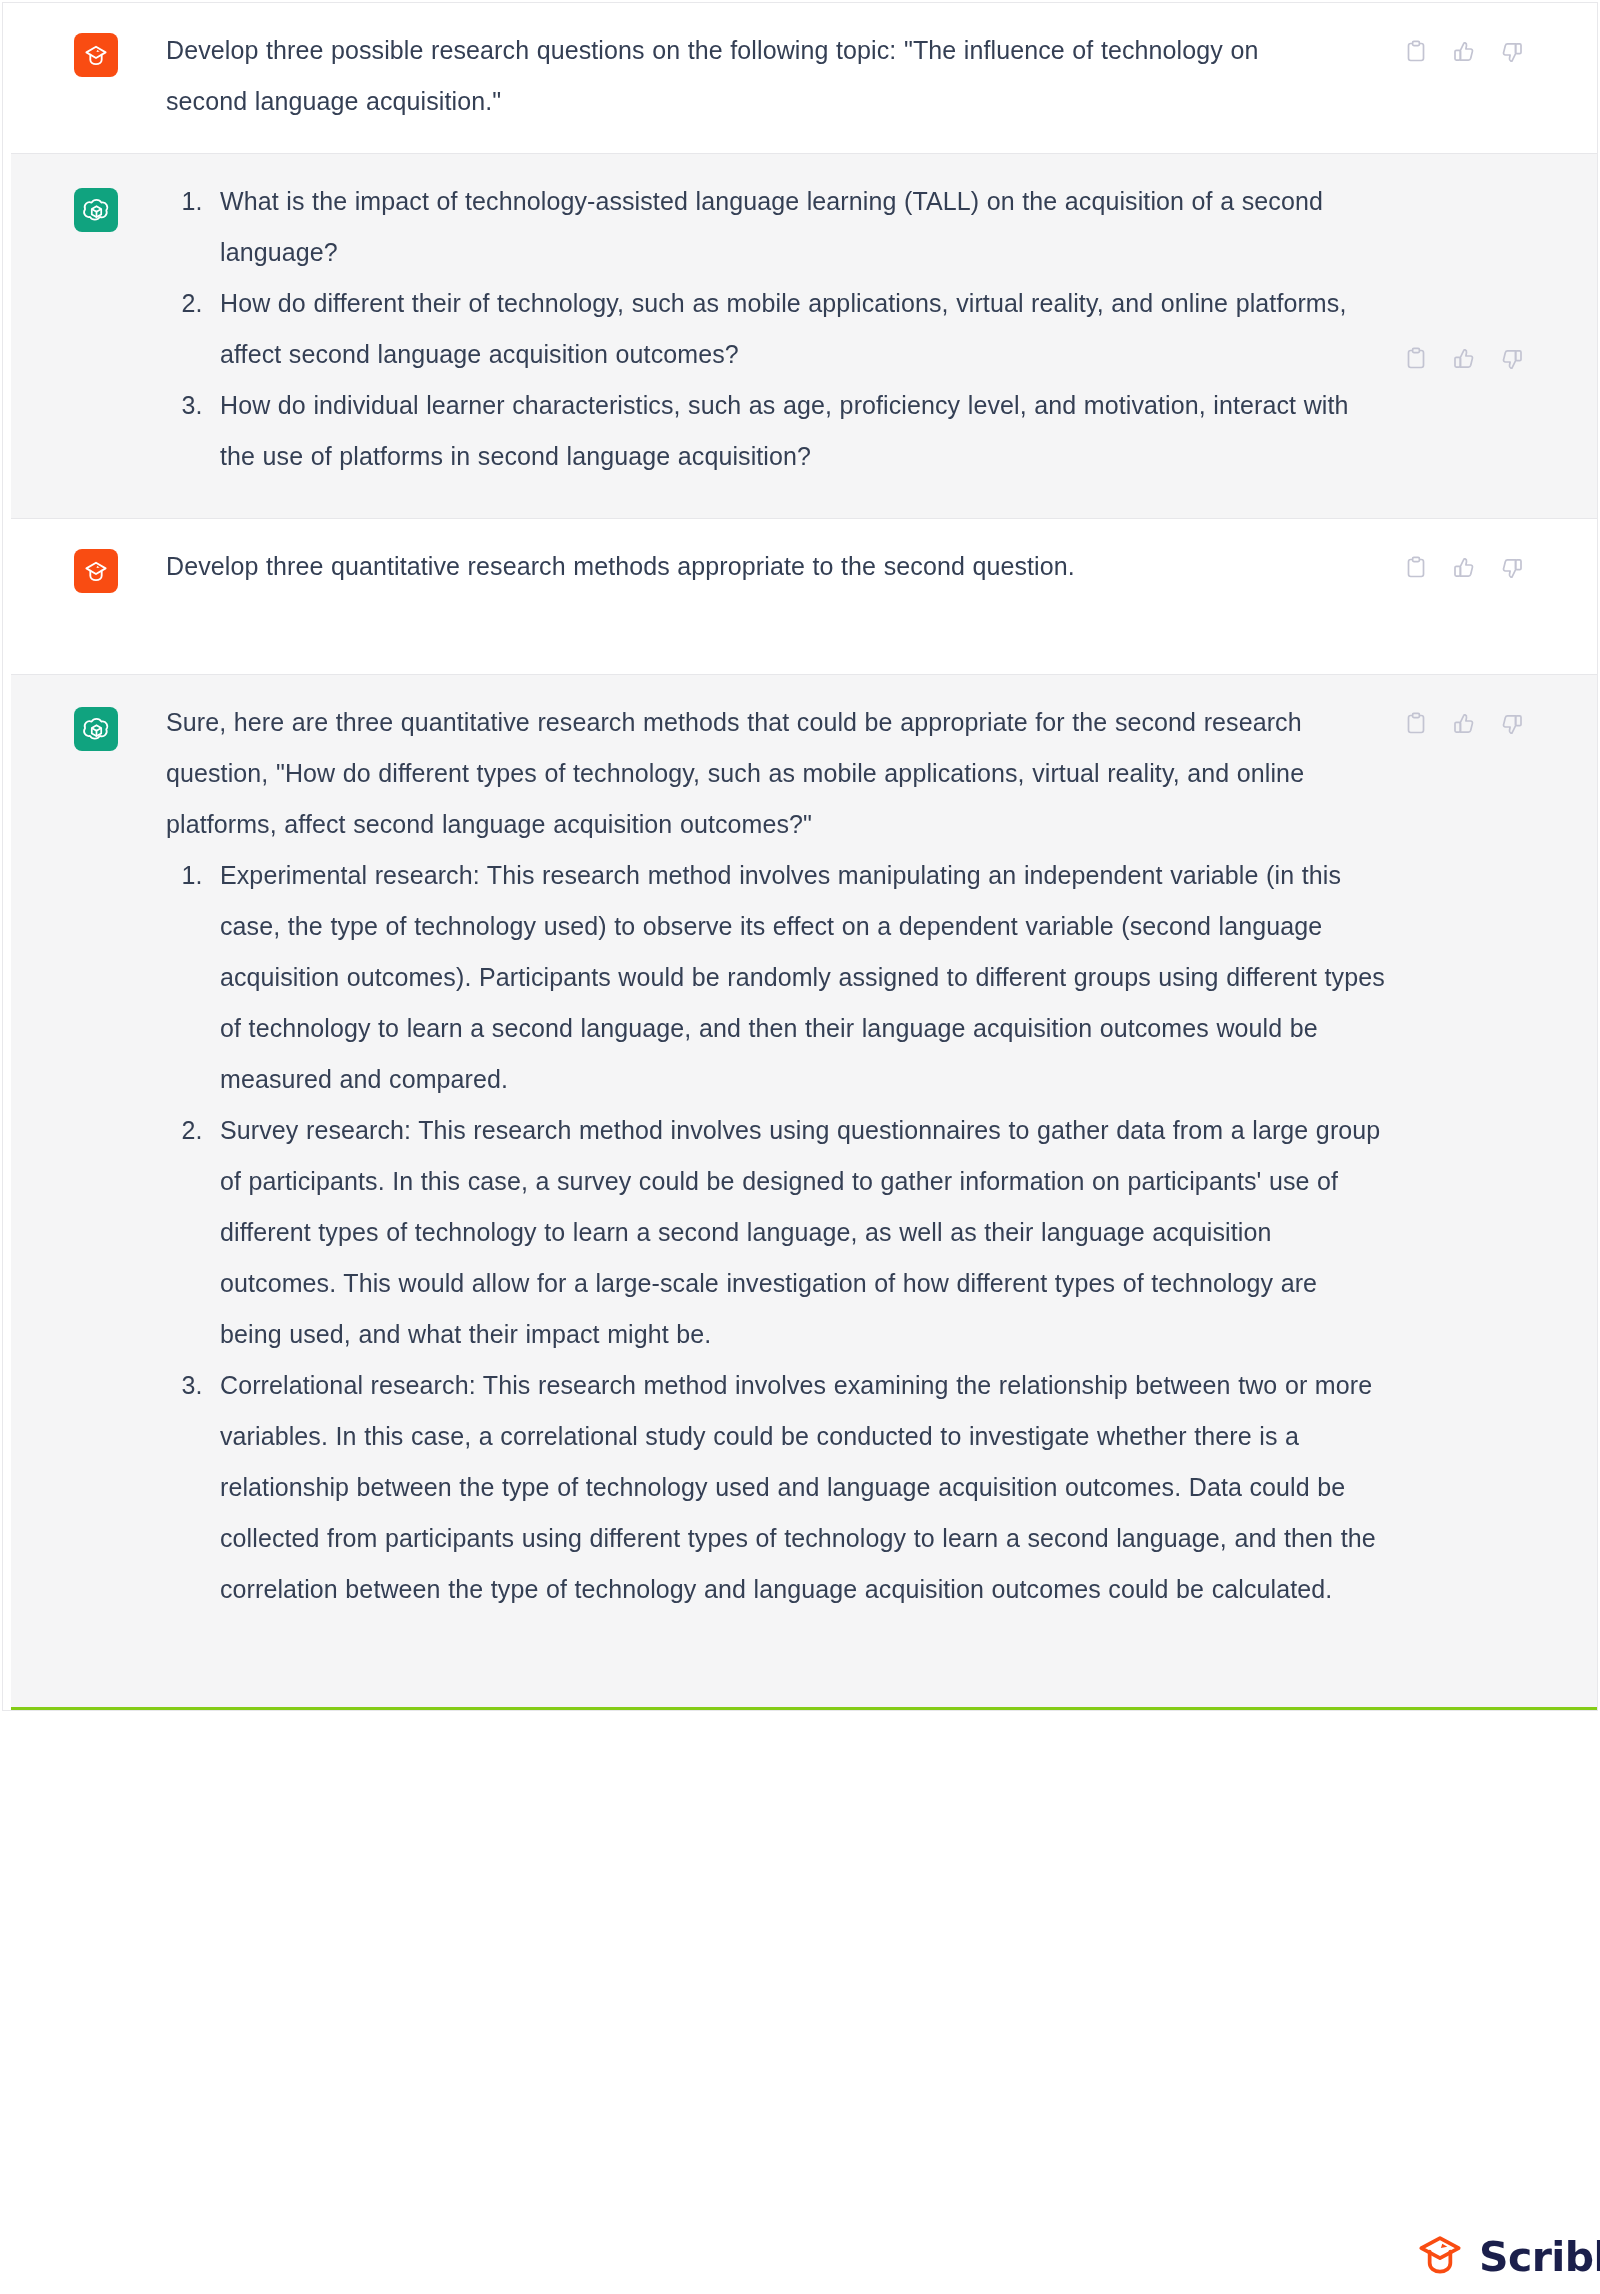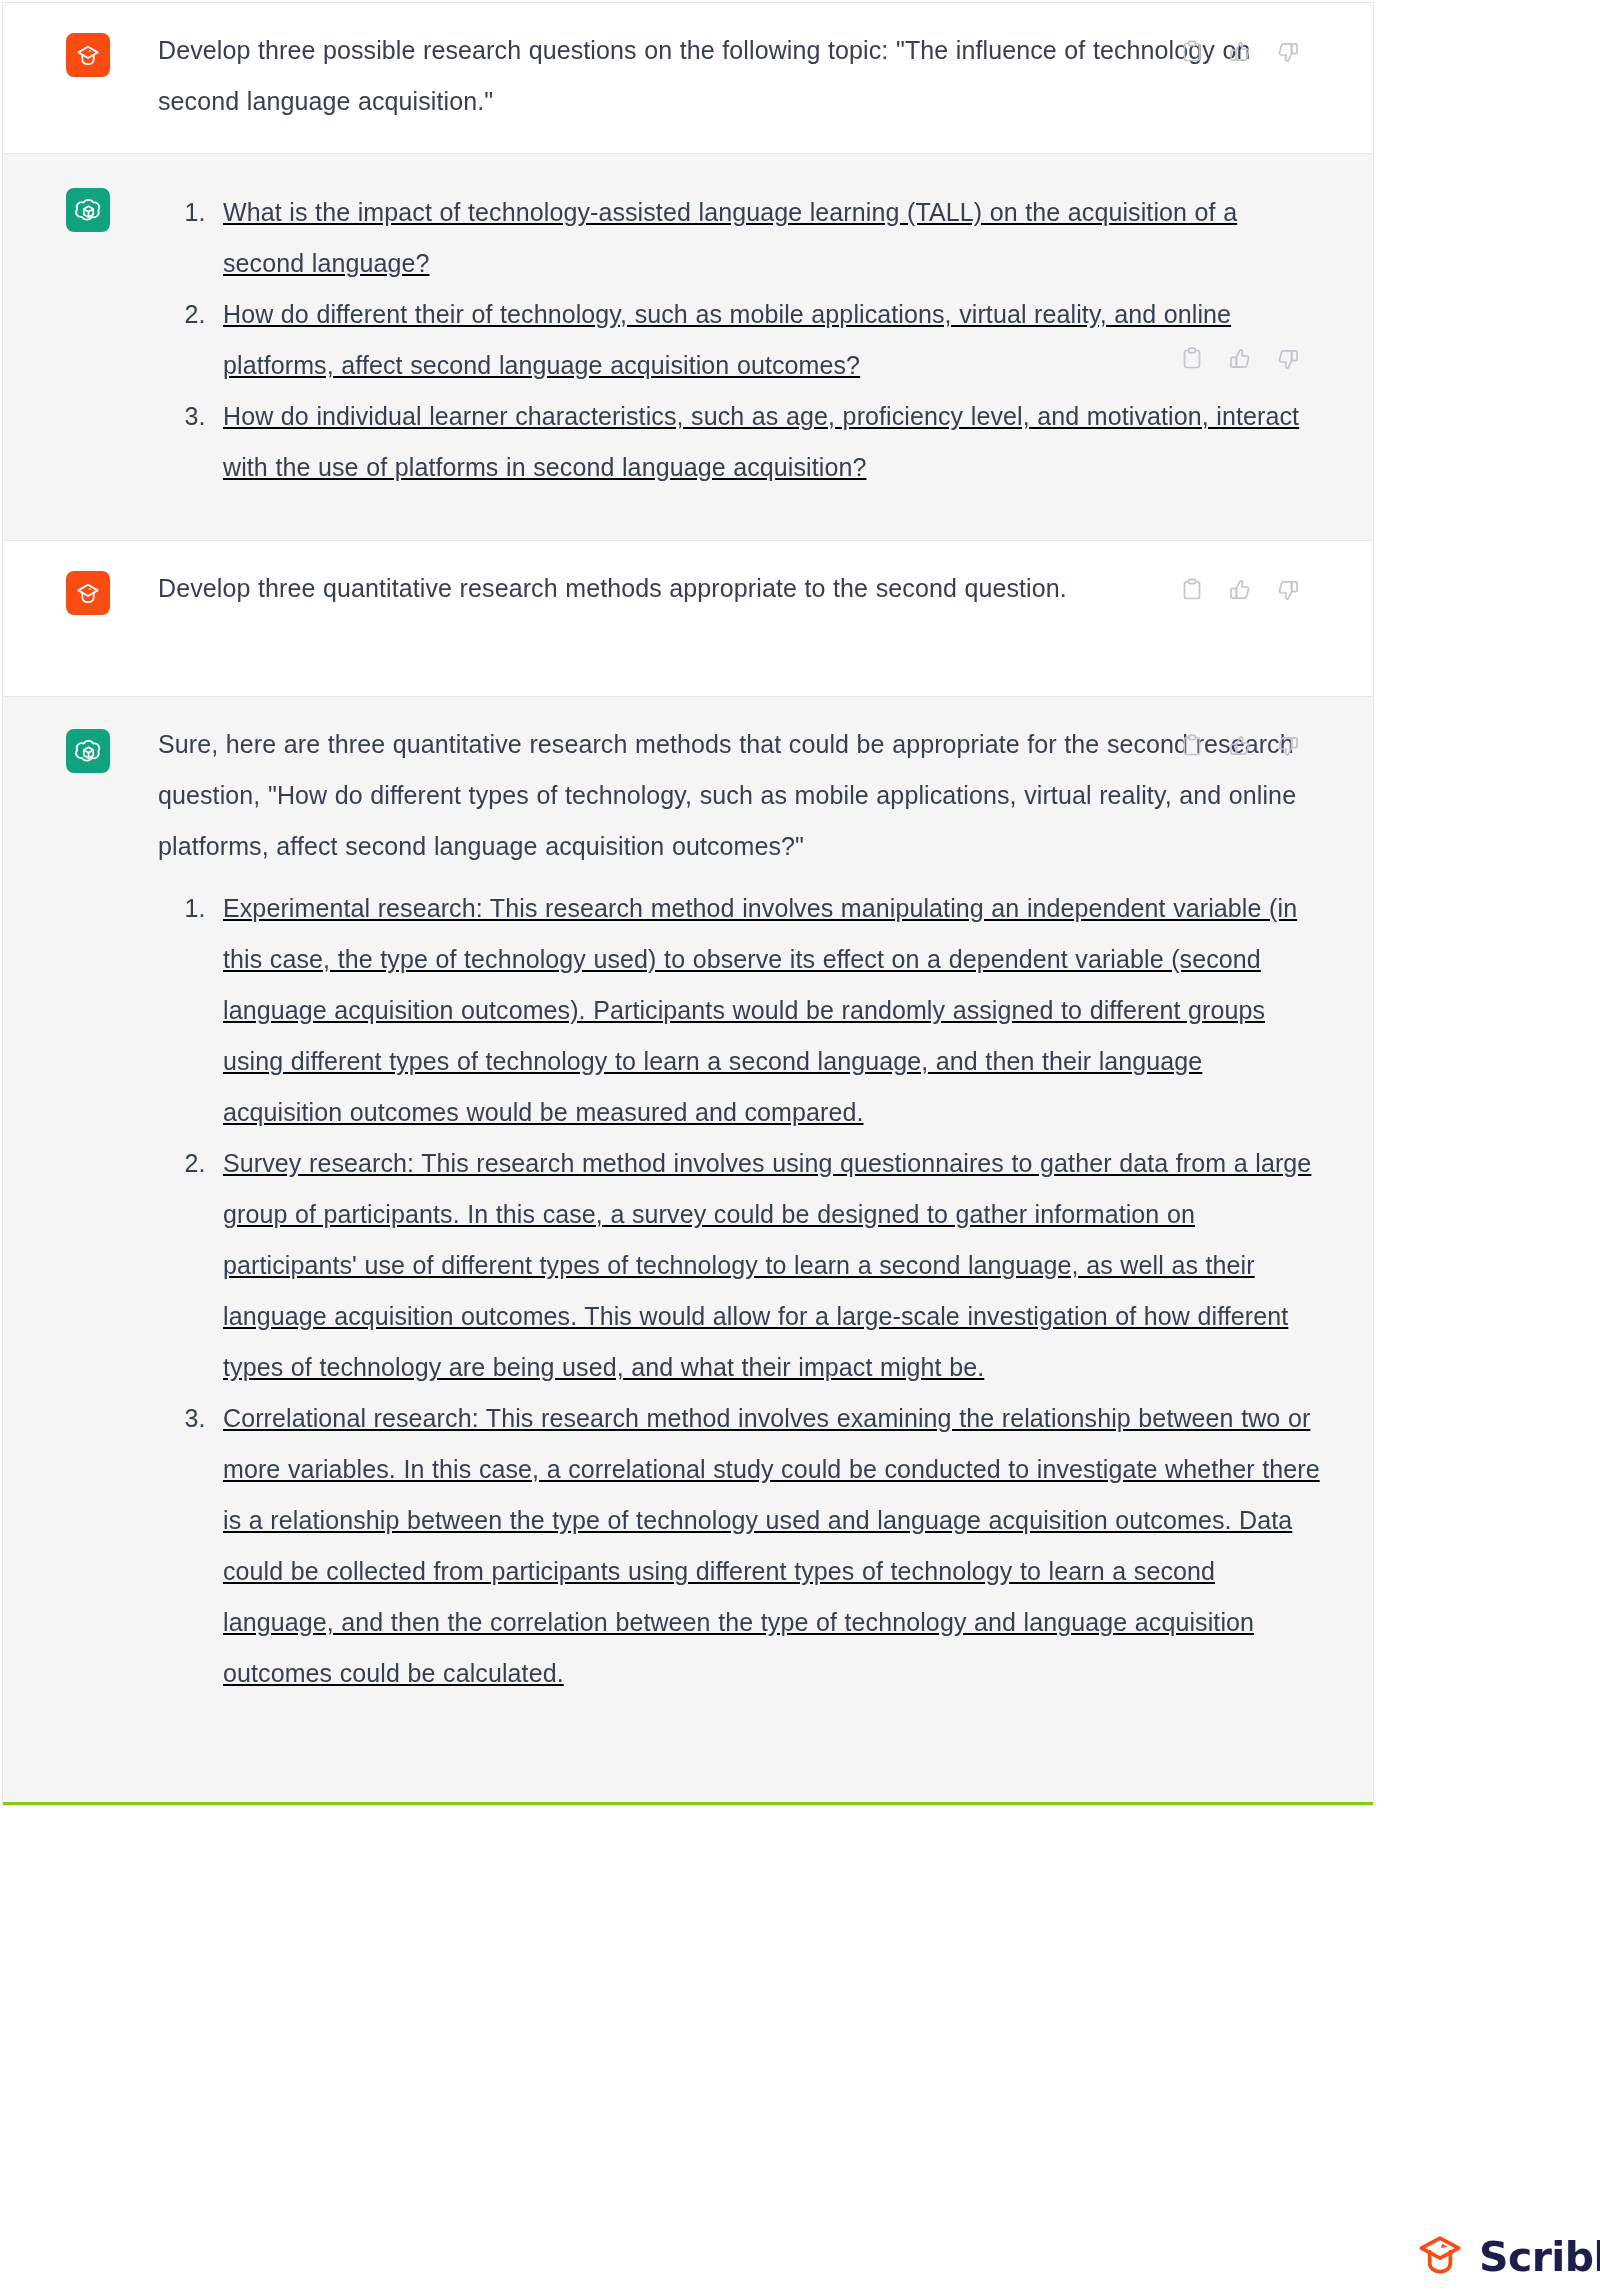--- a/index.html
+++ b/index.html
@@ -15,24 +15,25 @@
     position: relative;
     font-family: "Liberation Sans", "DejaVu Sans", sans-serif;
     -webkit-font-smoothing: antialiased;
   }
 
   
   .conversation {
     position: absolute;
     left: 2px;
     top: 2px;
-    width: 1372px;
+    width: 1596px;
     border: 1px solid #e8e8eb;
     border-top: 1px solid #e8e8eb;
     background: #ffffff;
+    padding-left: 8px;
   }
 
   
   .msg {
     position: relative;
     display: flex;
     align-items: flex-start;
     border-bottom: 1px solid #e7e7ea;
     padding: 0;
   }
@@ -73,25 +74,24 @@
     color: #343f54;
     font-size: 25px;
     line-height: 51px;
     letter-spacing: 0.1px;
     margin: 0;
     max-width: 1175px;
     word-spacing: 0.5px;
   }
 
   ol.answer-list {
-    margin: 11px;
+    margin: 0;
     padding: 0 0 0 44px;
     list-style-position: outside;
     max-width: 1220px;
-    text-decoration: underline;
   }
   ol.answer-list > li {
     color: #343f54;
     font-size: 25px;
     line-height: 51px;
     letter-spacing: 0.1px;
     padding-left: 10px;
     word-spacing: 0.5px;
   }
   ol.answer-list > li::marker {

